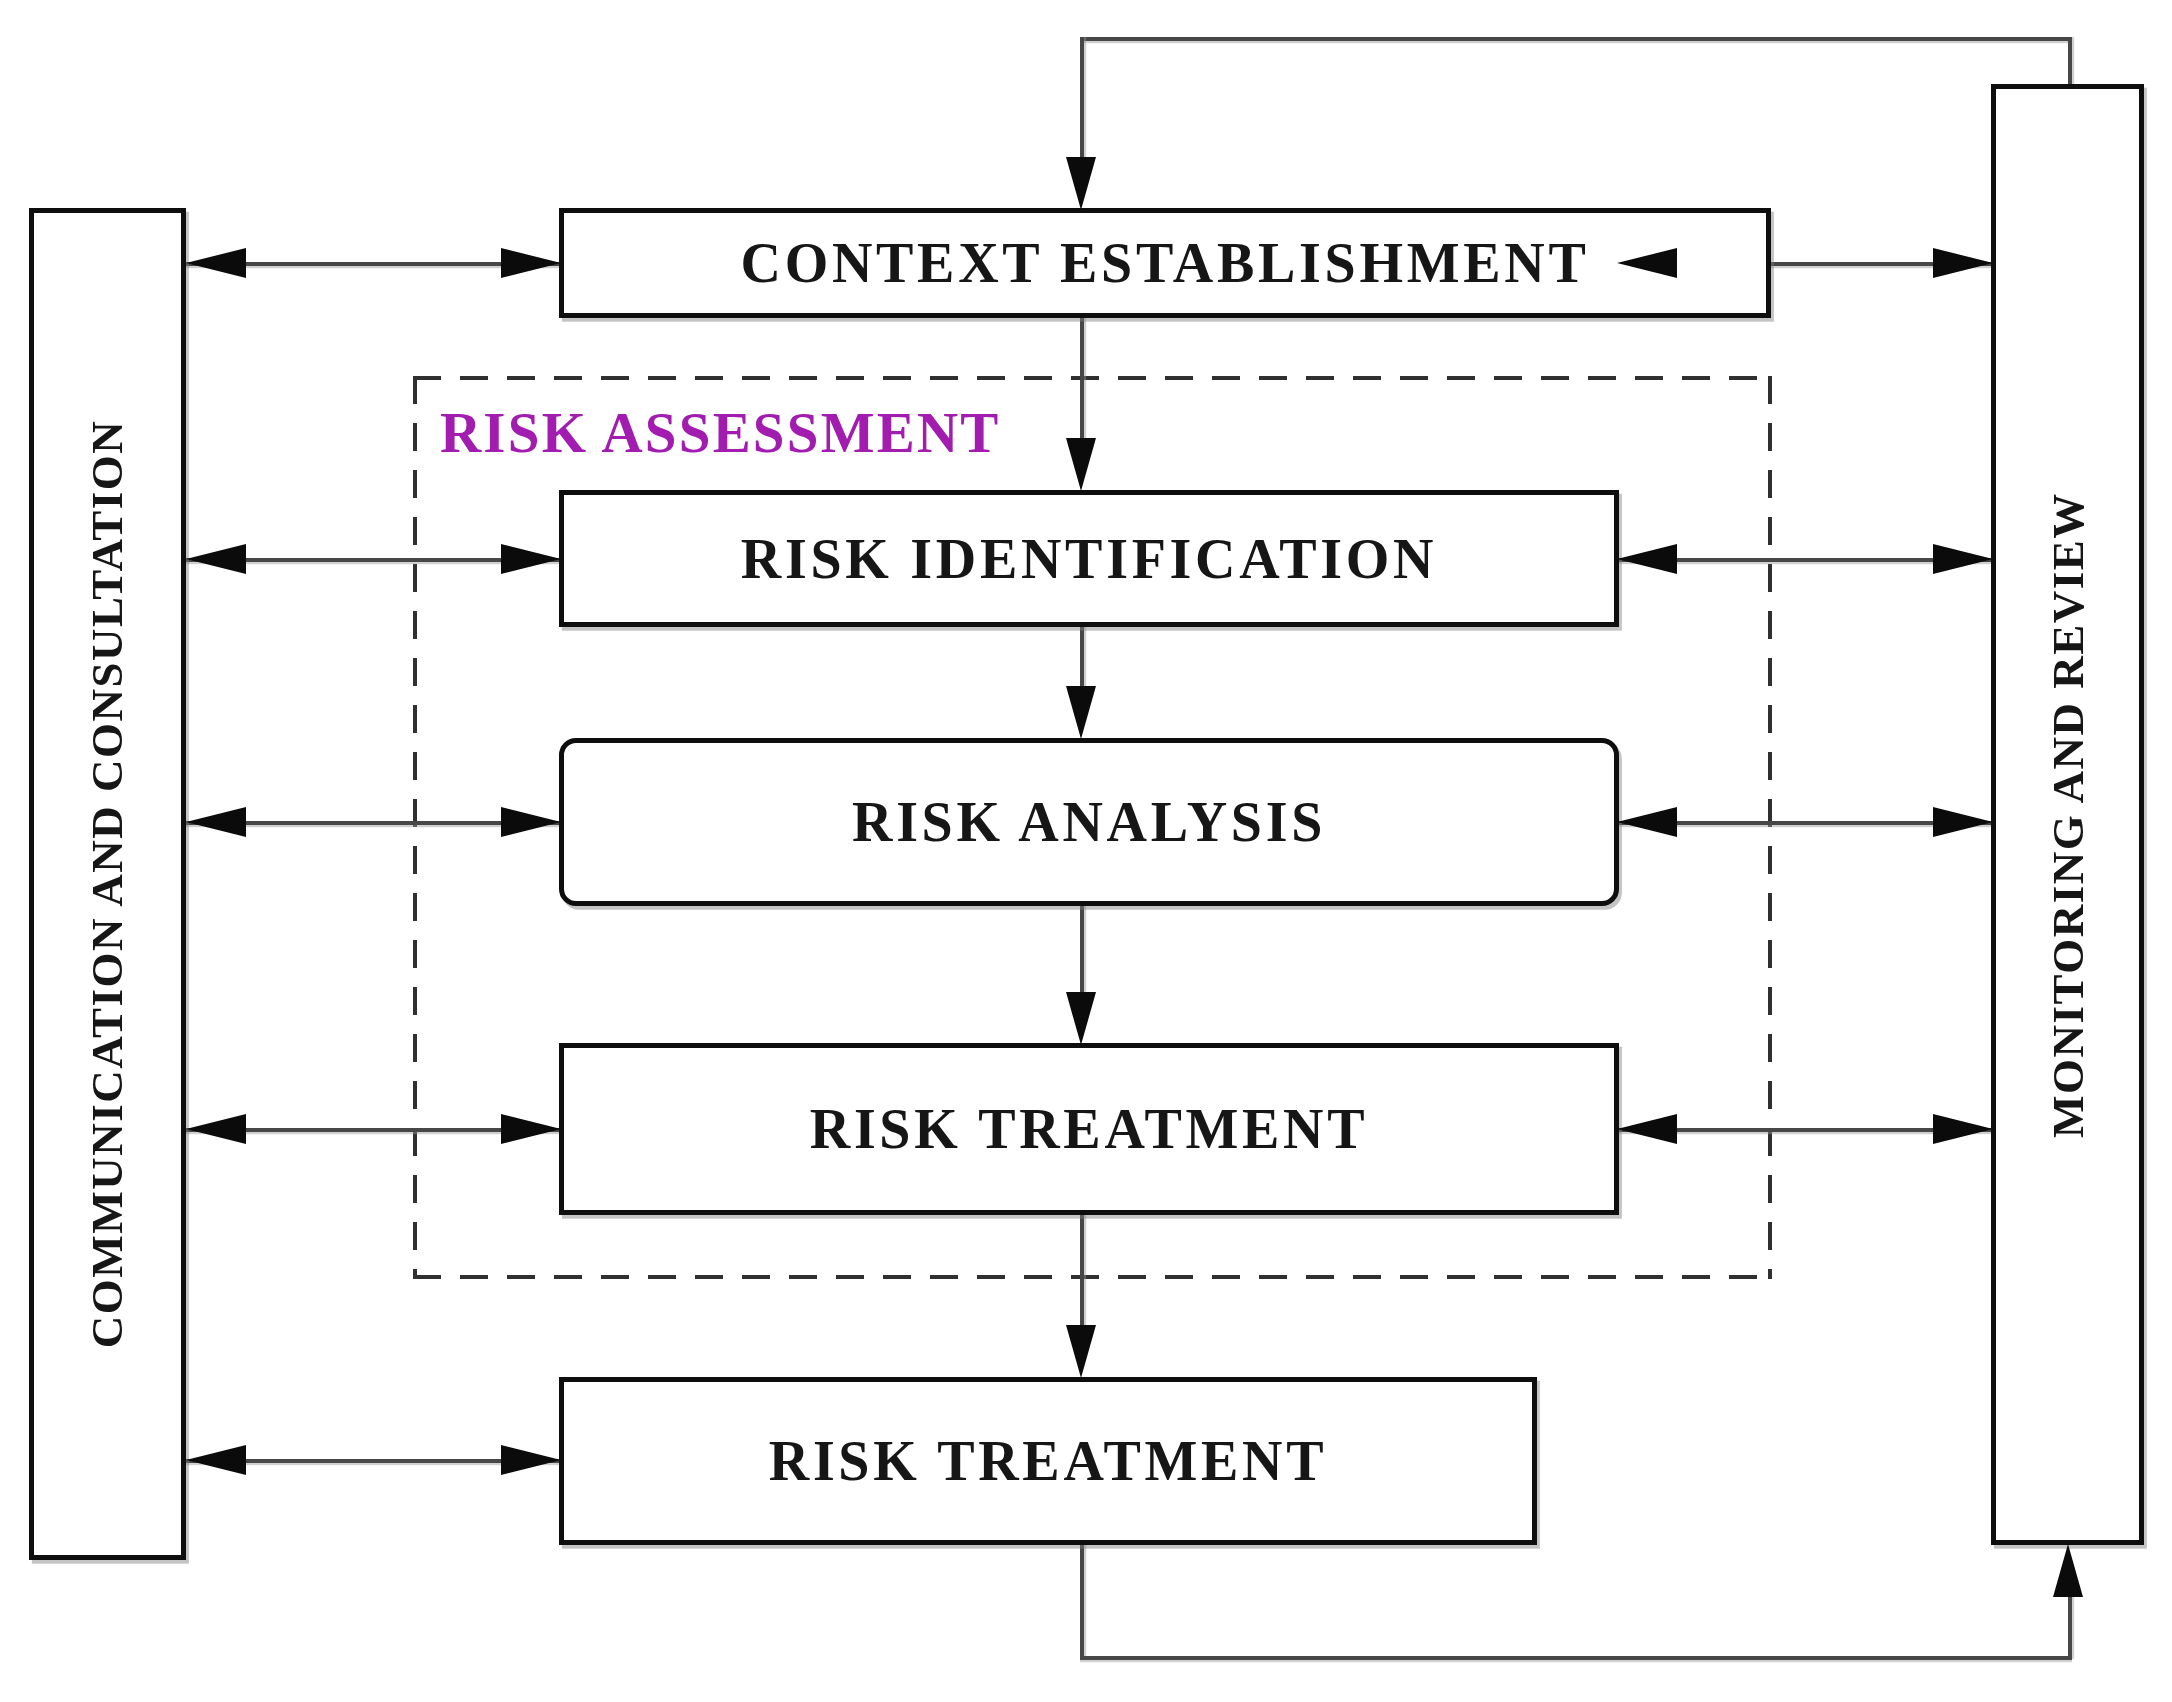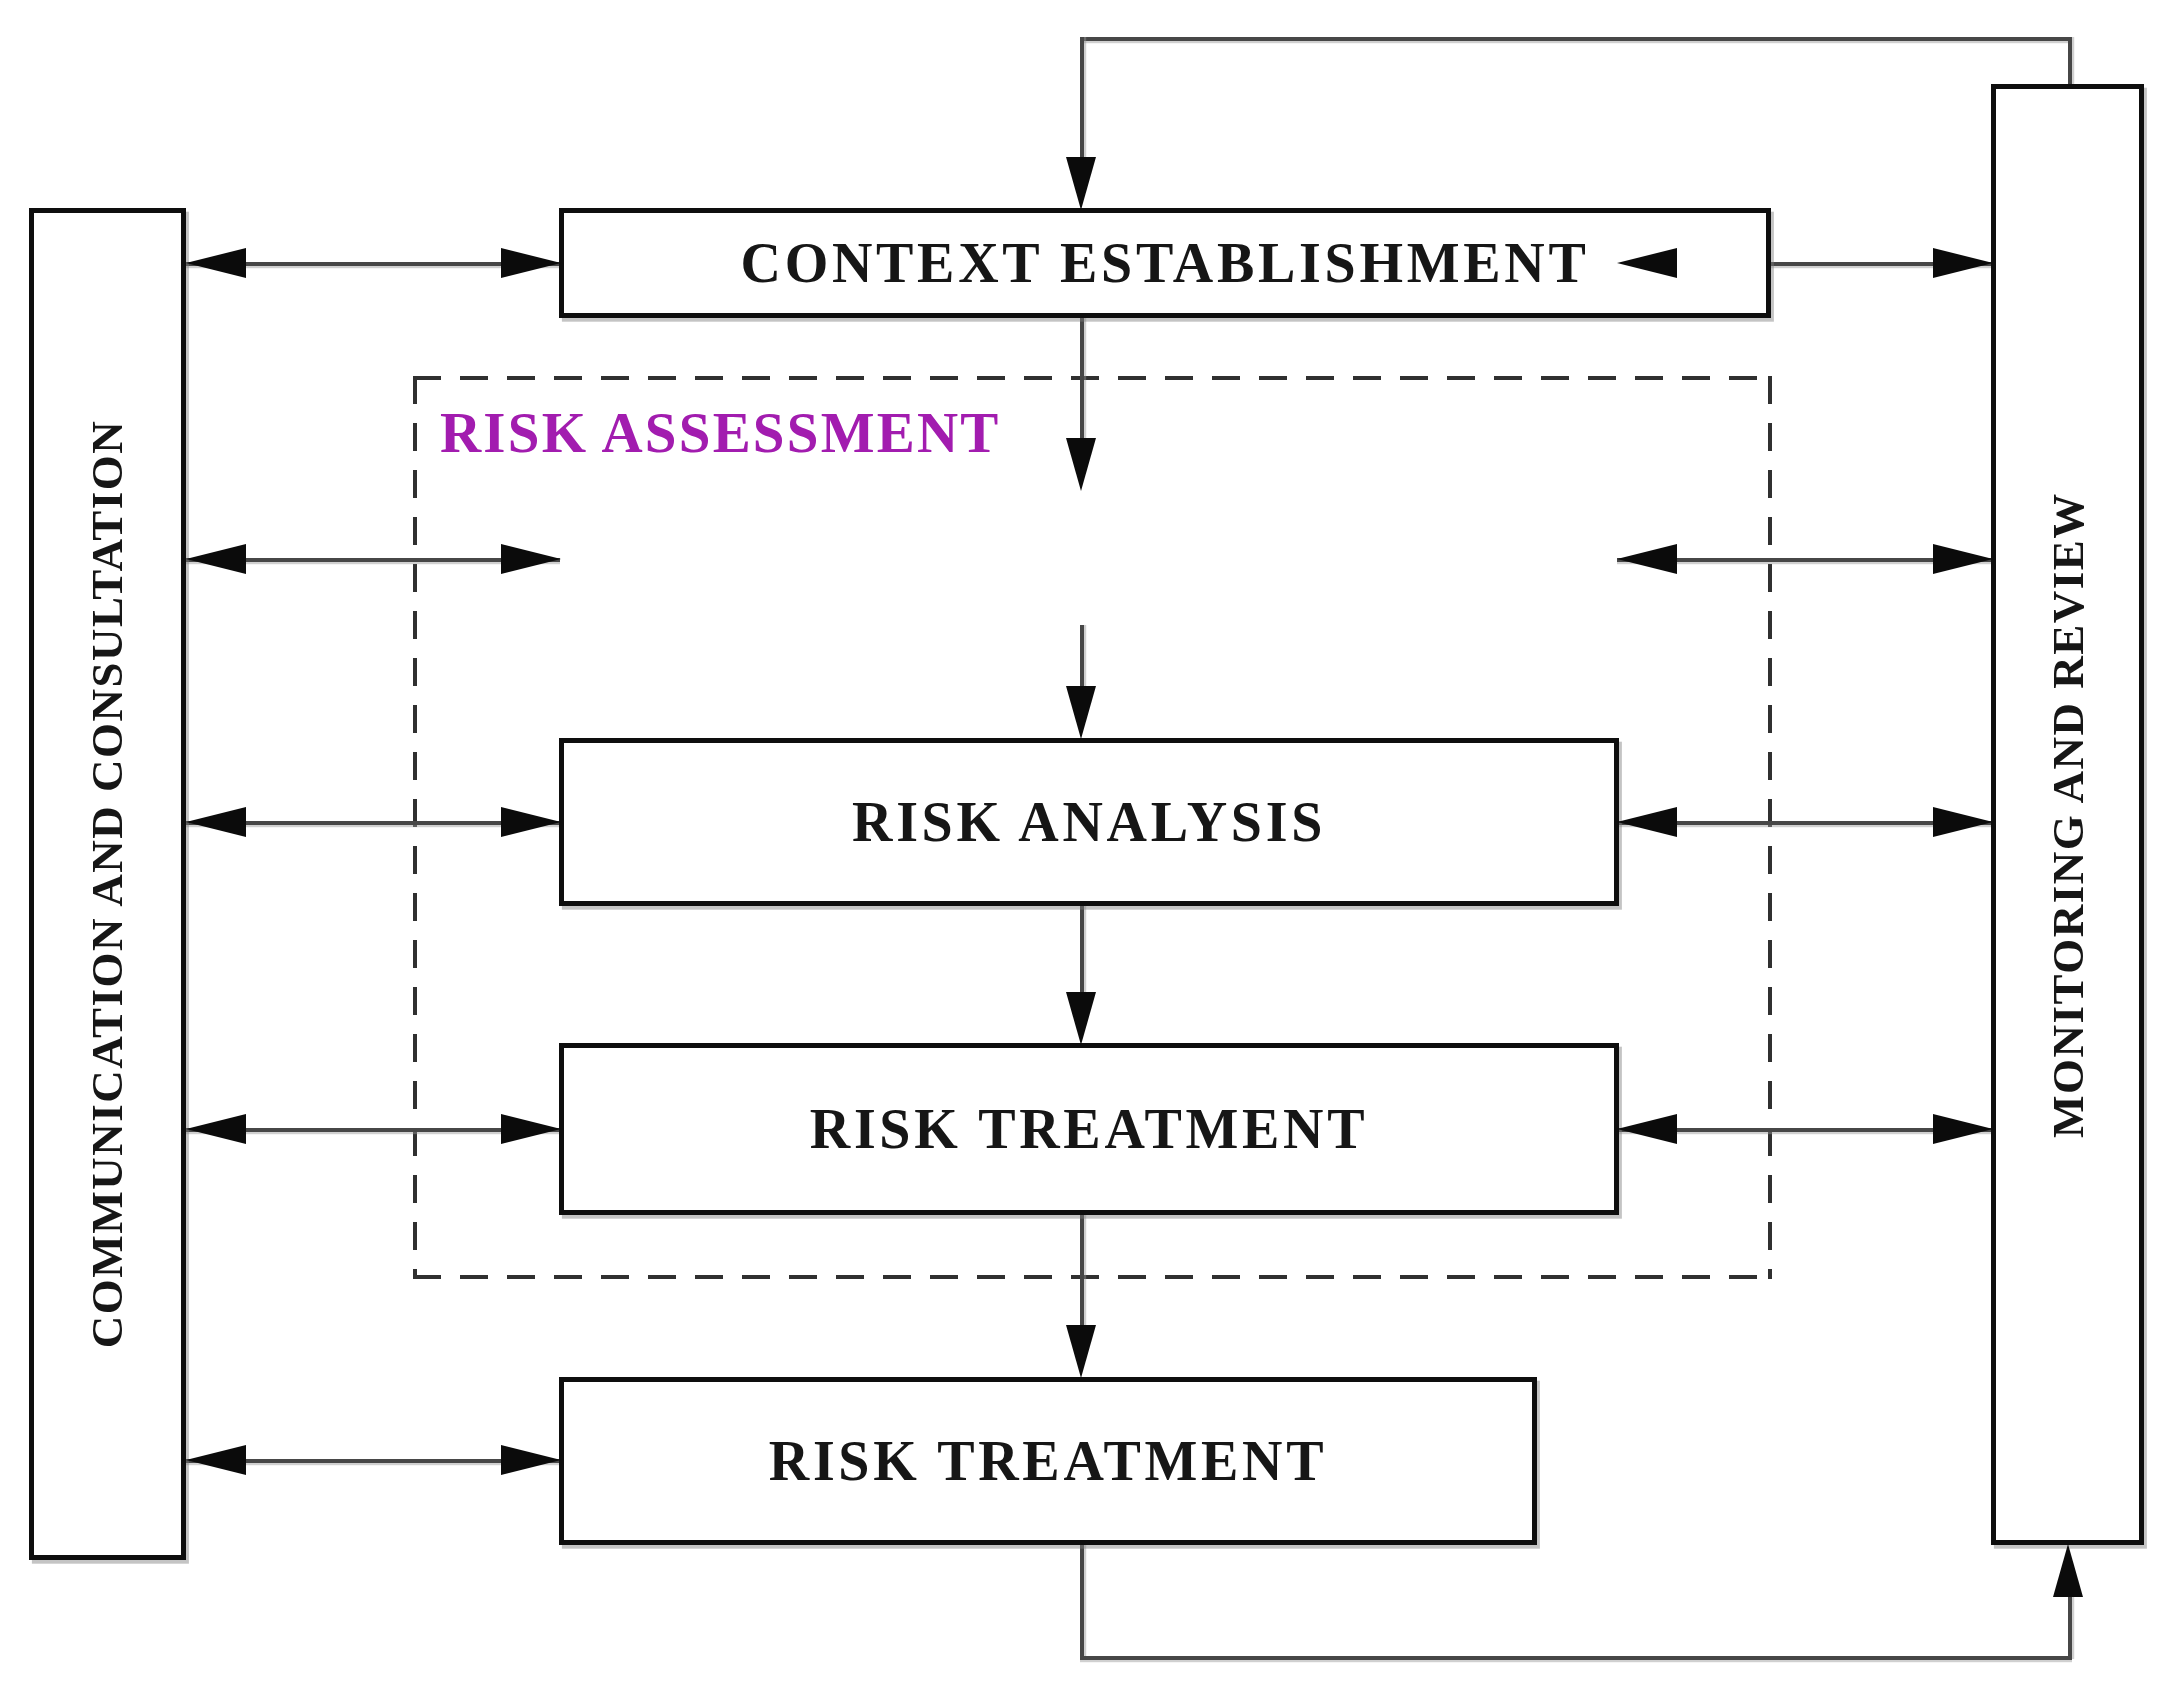--- a/index.html
+++ b/index.html
@@ -137,21 +137,24 @@
   <div class="box" style="left:29px;top:208px;width:157px;height:1352px;">
     <span class="vlabel">COMMUNICATION AND CONSULTATION</span>
   </div>
   <div class="box" style="left:1991px;top:84px;width:153px;height:1461px;">
     <span class="vlabel">MONITORING AND REVIEW</span>
   </div>
 
   <div class="box" style="left:559px;top:208px;width:1212px;height:110px;">
     <span class="box-label">CONTEXT ESTABLISHMENT</span>
   </div>
-  <div class="box" style="left:559px;top:738px;width:1060px;height:168px;">
+  <div class="box" style="left:559px;top:490px;width:1060px;height:137px;">
+    <span class="box-label">RISK IDENTIFICATION</span>
+  </div>
+  <div class="box" style="left:559px;top:738px;width:1060px;height:168px;border-radius:17px;">
     <span class="box-label">RISK ANALYSIS</span>
   </div>
   <div class="box" style="left:559px;top:1043px;width:1060px;height:172px;">
     <span class="box-label">RISK TREATMENT</span>
   </div>
   <div class="box" style="left:559px;top:1377px;width:978px;height:168px;">
     <span class="box-label">RISK TREATMENT</span>
   </div>
 
 </div>

